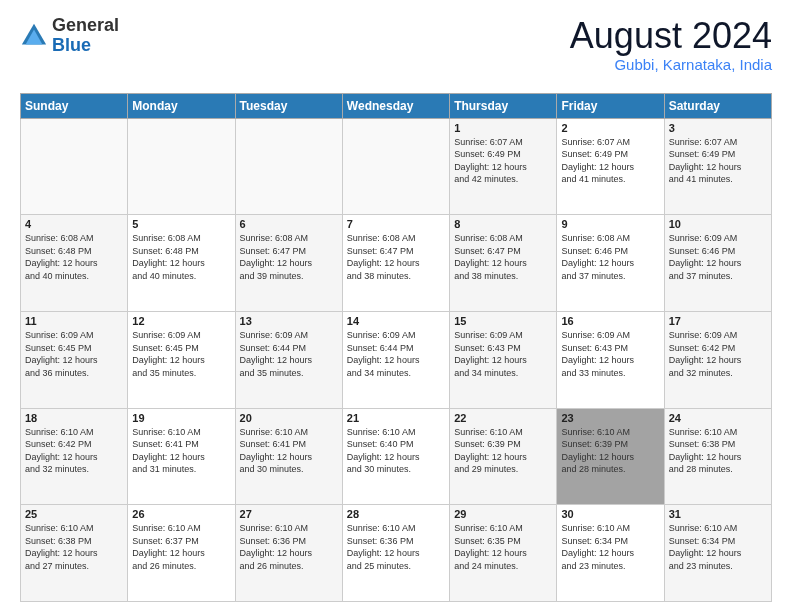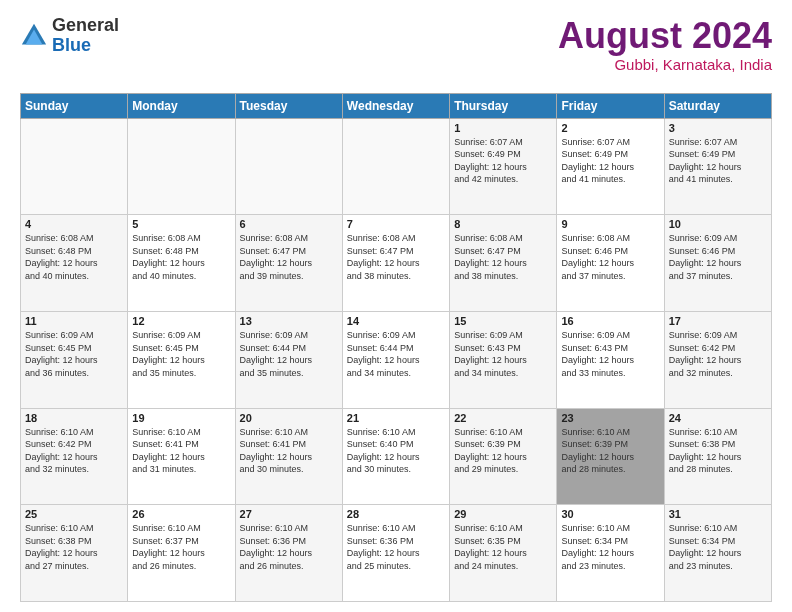--- a/index.html
+++ b/index.html
@@ -37,27 +37,27 @@
     .logo-blue { color: #1a6bb5; }
     .logo-icon {
       width: 28px;
       height: 28px;
     }
     .title-block {
       text-align: right;
     }
     .month-year {
       font-size: 36px;
-      font-weight: bold;
-      color: #701a75;
+      font-weight: normal;
+      color: #0f172a;
       line-height: 1.1;
     }
     .location {
       font-size: 15px;
-      color: #be185d;
+      color: #3b82f6;
     }
     .calendar {
       flex: 1;
       border-collapse: collapse;
       width: 100%;
       table-layout: fixed;
     }
     .calendar th {
       background: #2a7ab5;
       color: #fff;

